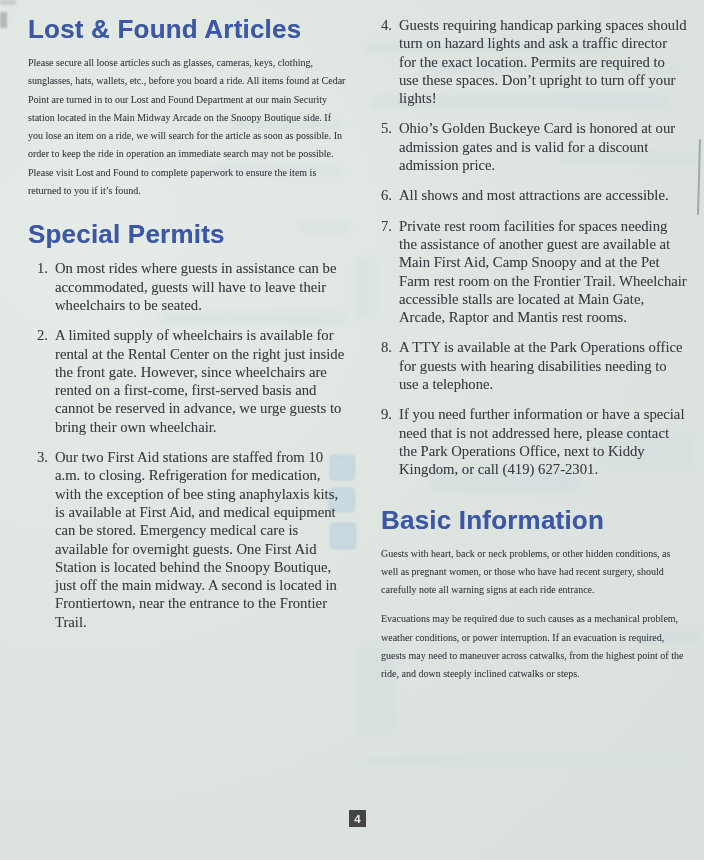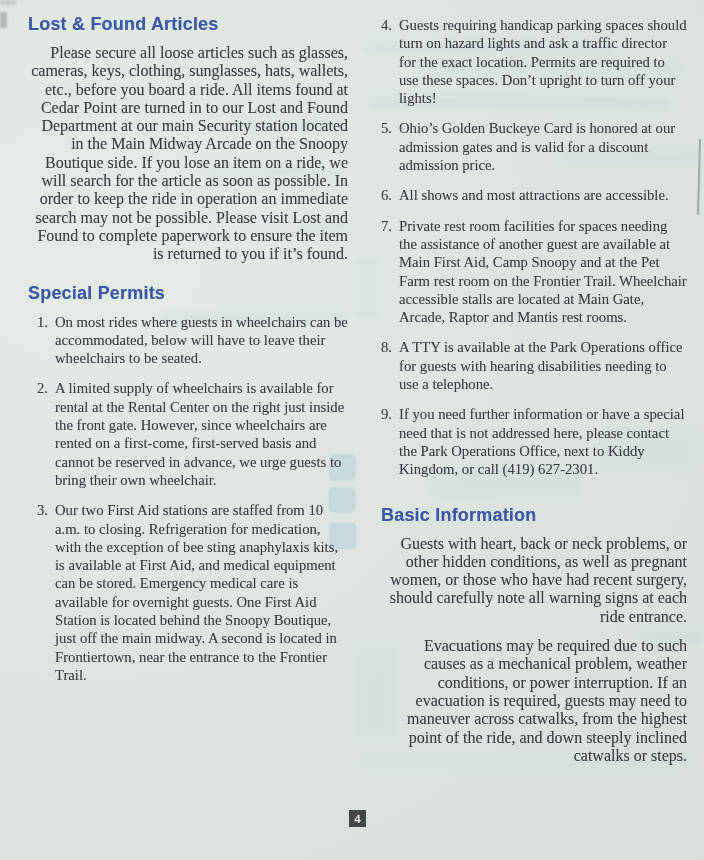--- a/index.html
+++ b/index.html
@@ -9,33 +9,32 @@
     overflow:hidden;
     background:radial-gradient(ellipse at 12% 28%, #e5ebe6 0%, #dee5e0 50%, #d9e0db 100%);
     font-family:"Liberation Serif", serif;
     color:#3a3a42;
   }
   .col{position:absolute;}
   .col-left{left:28px;top:10px;width:320px;}
   .col-right{left:381px;top:16px;width:306px;}
   .heading{
     font-family:"Liberation Sans", sans-serif;
-    font-size:18px;font-weight:bold;
+    font-size:26px;font-weight:bold;
     color:#3c57a5;
     letter-spacing:.2px;
     margin:19px 0 9px 0;
     text-shadow:0 0 .6px rgba(60,87,165,.45);
   }
   .col .heading:first-child{margin-top:4px;}
   .col-right .heading{margin-top:26px;}
   .para{
     margin:0 0 11px 0;
-    font-size:16px;line-height:18.3px;
+    font-size:10px;line-height:18.3px;
     text-shadow:0 0 .4px rgba(58,58,66,.30);
-    text-align:right;
   }
   .item{
     display:flex;
     margin:0 0 12px 0;
     font-size:14.7px;line-height:18.3px;
     text-shadow:0 0 .4px rgba(58,58,66,.30);
   }
   .col-left .item{padding-left:9px;}
   .num{flex:0 0 18px;}
   .itxt{flex:1;}
@@ -82,21 +81,21 @@
   <div class="mark-tl"></div>
   <div class="mark-tl2"></div>
   <div class="mark-right"></div>
 
   <div class="col col-left" id="col-left">
       <h2 class="heading">Lost &amp; Found Articles</h2>
       <p class="para">Please secure all loose articles such as glasses, cameras, keys, clothing, sunglasses, hats, wallets, etc., before you board a ride. All items found at Cedar Point are turned in to our Lost and Found Department at our main Security station located in the Main Midway Arcade on the Snoopy Boutique side. If you lose an item on a ride, we will search for the article as soon as possible. In order to keep the ride in operation an immediate search may not be possible. Please visit Lost and Found to complete paperwork to ensure the item is returned to you if it’s found.</p>
       <h2 class="heading">Special Permits</h2>
       <div class="item">
         <span class="num">1.</span>
-        <span class="itxt">On most rides where guests in wheelchairs can be accommodated, below will have to leave their wheelchairs to be seated.</span>
+        <span class="itxt">On most rides where guests in assistance can be accommodated, guests will have to leave their wheelchairs to be seated.</span>
       </div>
       <div class="item">
         <span class="num">2.</span>
         <span class="itxt">A limited supply of wheelchairs is available for rental at the Rental Center on the right just inside the front gate. However, since wheelchairs are rented on a first-come, first-served basis and cannot be reserved in advance, we urge guests to bring their own wheelchair.</span>
       </div>
       <div class="item">
         <span class="num">3.</span>
         <span class="itxt">Our two First Aid stations are staffed from 10 a.m. to closing. Refrigeration for medication, with the exception of bee sting anaphylaxis kits, is available at First Aid, and medical equipment can be stored. Emergency medical care is available for overnight guests. One First Aid Station is located behind the Snoopy Boutique, just off the main midway. A second is located in Frontiertown, near the entrance to the Frontier Trail.</span>
       </div>
     </div>

